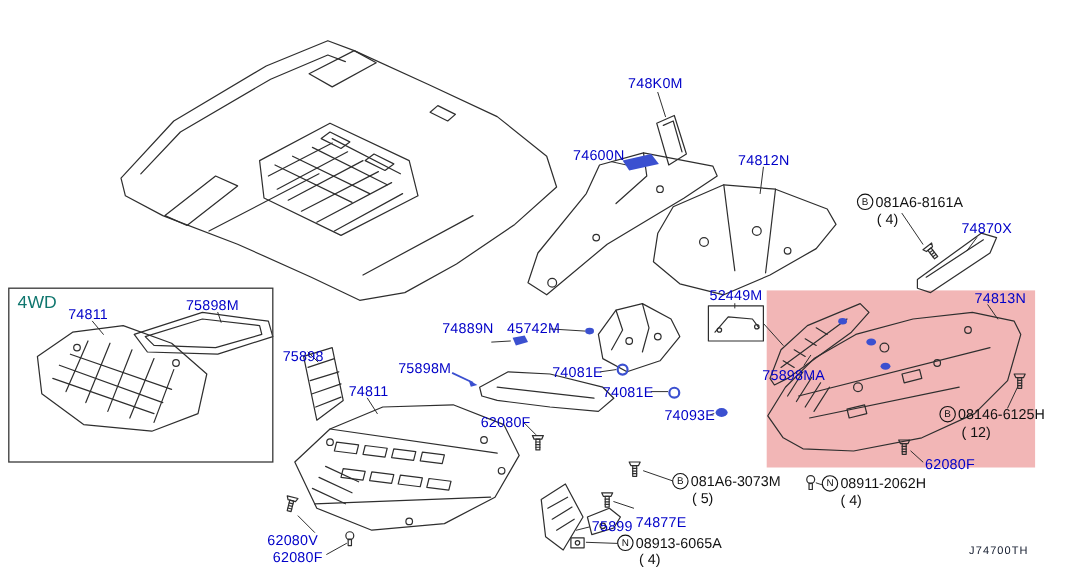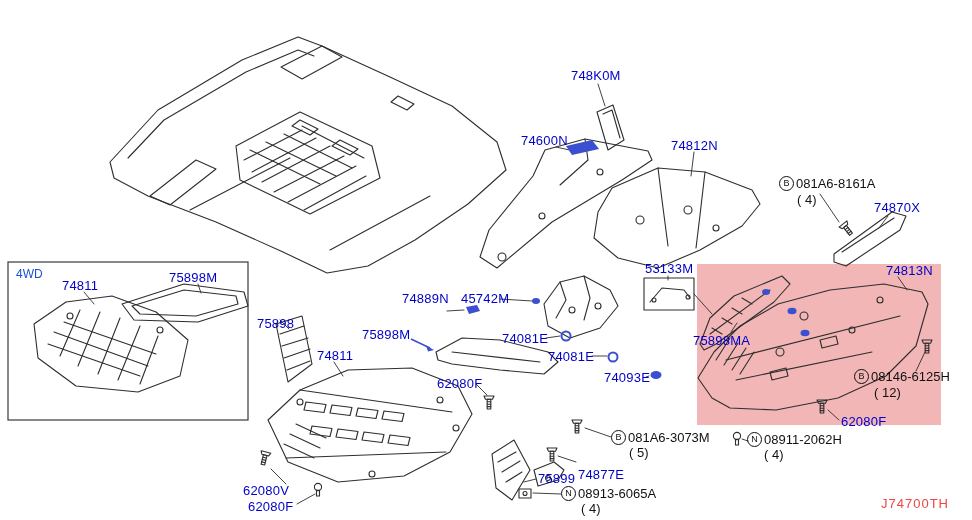--- a/index.html
+++ b/index.html
@@ -5,22 +5,22 @@
 <style>
   html,body{margin:0;padding:0;background:#fff;}
   #stage{position:relative;width:972px;height:520px;background:#ffffff;overflow:hidden;
          font-family:"Liberation Sans",sans-serif;}
   #art{position:absolute;left:0;top:0;}
   .pl{position:absolute;font-size:13px;color:#0000c8;white-space:nowrap;letter-spacing:.2px;cursor:pointer;}
   .fl{position:absolute;font-size:13px;color:#111;white-space:nowrap;display:flex;align-items:center;gap:2px;cursor:pointer;}
   .qty{position:absolute;font-size:13px;color:#111;white-space:nowrap;}
   .circ{display:inline-flex;align-items:center;justify-content:center;width:13px;height:13px;
         border:1px solid #111;border-radius:50%;font-size:9px;line-height:1;flex:0 0 auto;}
-  .variant{position:absolute;font-size:12px;color:#1d4ed8;text-align:center;}
-  .ref{position:absolute;font-size:13px;color:#ef4444;letter-spacing:1px;}
+  .variant{position:absolute;font-size:16px;color:#0f766e;text-align:center;}
+  .ref{position:absolute;font-size:10px;color:#0f172a;letter-spacing:1px;}
 </style>
 </head>
 <body>
 
 <div id="stage">
 
   <svg id="art" width="972" height="520" viewBox="0 0 972 520">
     <rect x="697" y="264" width="244" height="161" fill="#f2b6b6"></rect>
     <defs>
       <g id="boltV">
@@ -193,21 +193,21 @@
     <rect x="8" y="262" width="240" height="158" fill="none" stroke="#3a3a3a" stroke-width="1.2"></rect>
   </svg>
 
   <div class="pl" style="left:571px;top:68px">748K0M</div>
   <div class="pl" style="left:521px;top:133px">74600N</div>
   <div class="pl" style="left:671px;top:138px">74812N</div>
   <div class="pl" style="left:874px;top:200px">74870X</div>
   <div class="pl" style="left:62px;top:278px">74811</div>
   <div class="pl" style="left:169px;top:270px">75898M</div>
   <div class="pl" style="left:257px;top:316px">75898</div>
-  <div class="pl" style="left:645px;top:261px">53133M</div>
+  <div class="pl" style="left:645px;top:261px">52449M</div>
   <div class="pl" style="left:461px;top:291px">45742M</div>
   <div class="pl" style="left:402px;top:291px">74889N</div>
   <div class="pl" style="left:362px;top:327px">75898M</div>
   <div class="pl" style="left:502px;top:331px">74081E</div>
   <div class="pl" style="left:548px;top:349px">74081E</div>
   <div class="pl" style="left:317px;top:348px">74811</div>
   <div class="pl" style="left:437px;top:376px">62080F</div>
   <div class="pl" style="left:604px;top:370px">74093E</div>
   <div class="pl" style="left:693px;top:333px">75898MA</div>
   <div class="pl" style="left:886px;top:263px">74813N</div>

